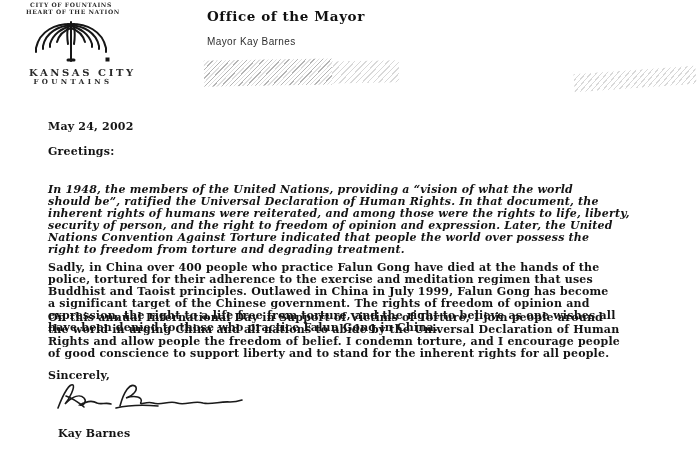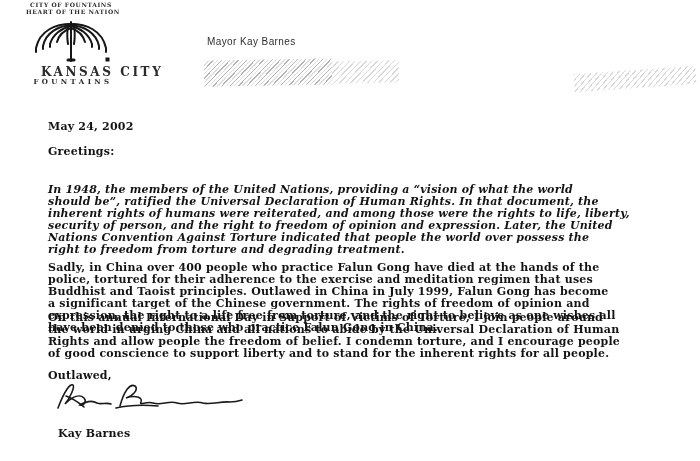--- a/index.html
+++ b/index.html
@@ -7,22 +7,22 @@
   .page {
     position:relative; width:700px; height:461px; background:#ffffff;
     overflow:hidden; font-family:"DejaVu Serif", serif; color:#121212;
   }
 
   
   .logo { position:absolute; left:26px; top:2px; width:90px; text-align:center; color:#1c1c1c; }
   .logo-tagline { font-family:"DejaVu Serif", serif; font-size:6px; font-weight:bold;
                   letter-spacing:.6px; line-height:6.5px; white-space:nowrap; color:#2a2a2a; }
   .fountain-svg { display:block; margin:1px auto 0 auto; }
-  .logo-city  { font-family:"DejaVu Serif", serif; font-size:12px; font-weight:bold;
-                letter-spacing:2.6px; line-height:9px; white-space:nowrap; color:#2a2a2a; margin-left:15px; }
+  .logo-city  { font-family:"DejaVu Serif", serif; font-size:10px; font-weight:bold;
+                letter-spacing:2.6px; line-height:9px; white-space:nowrap; color:#2a2a2a; margin-left:3px; }
   .logo-state { font-family:"DejaVu Serif", serif; font-size:7px; font-weight:bold;
                 letter-spacing:3.4px; line-height:9px; white-space:nowrap; color:#2a2a2a; margin-left:4px; }
 
   
   .office-title {
     position:absolute; left:207px; top:8px;
     font-family:"DejaVu Serif", serif; font-size:13.5px; font-weight:bold;
     letter-spacing:.6px; color:#101010;
   }
   .mayor-name {
@@ -88,20 +88,21 @@
       <path d="M43,12 C49,14 55,19 57,26"></path>
 
       <path d="M43,33 L43,45"></path>
       <path d="M40,44 L46,44" stroke-width="3"></path>
       <rect x="78" y="42" width="3" height="3" stroke-width="1" fill="#161616"></rect>
     </svg>
     <div class="logo-city">KANSAS CITY</div>
     <div class="logo-state">FOUNTAINS</div>
   </div>
 
+  <div class="office-title">Office of the Mayor</div>
   <div class="mayor-name">Mayor Kay Barnes</div>
 
   <div class="redaction redaction-a">
     <span class="seg1 hatch-dark"></span>
     <span class="seg2 hatch-light"></span>
   </div>
   <div class="redaction redaction-b hatch-light"></div>
 
   <div class="body-text date">May 24, 2002</div>
   <div class="body-text salutation">Greetings:</div>
@@ -116,21 +117,21 @@
 police, tortured for their adherence to the exercise and meditation regimen that uses
 Buddhist and Taoist principles. Outlawed in China in July 1999, Falun Gong has become
 a significant target of the Chinese government. The rights of freedom of opinion and
 expression, the right to a life free from torture, and the right to believe as one wishes all
 have been denied to those who practice Falun Gong in China.</div>
   <div class="body-text para-3">On this annual International Day in Support of Victims of Torture, I join people around
 the world in urging China and all nations to abide by the Universal Declaration of Human
 Rights and allow people the freedom of belief. I condemn torture, and I encourage people
 of good conscience to support liberty and to stand for the inherent rights for all people.</div>
 
-  <div class="body-text closing">Outlawed,</div>
+  <div class="body-text closing">Sincerely,</div>
 
   <div class="signature-wrap">
     <svg width="190" height="34" viewBox="0 0 190 34" fill="none" stroke="#1a1a1a" stroke-width="1.6" stroke-linecap="round">
 
       <path d="M4,30 C10,14 16,5 19,7 C21,9 16,20 11,26 C19,18 26,16 30,20 C33,23 30,28 26,27 C31,24 38,22 43,25 C47,27 52,24 57,26"></path>
       <path d="M12,18 C18,20 24,24 30,29"></path>
 
       <path d="M66,28 C70,13 76,5 81,8 C85,11 79,18 72,20 C81,17 89,19 87,24 C85,28 92,23 99,25 C107,28 115,22 123,25 C131,28 140,22 149,25 C157,27 167,23 176,24 C181,24 185,23 188,22"></path>
       <path d="M62,30 C75,27 92,27 104,28"></path>
     </svg>

